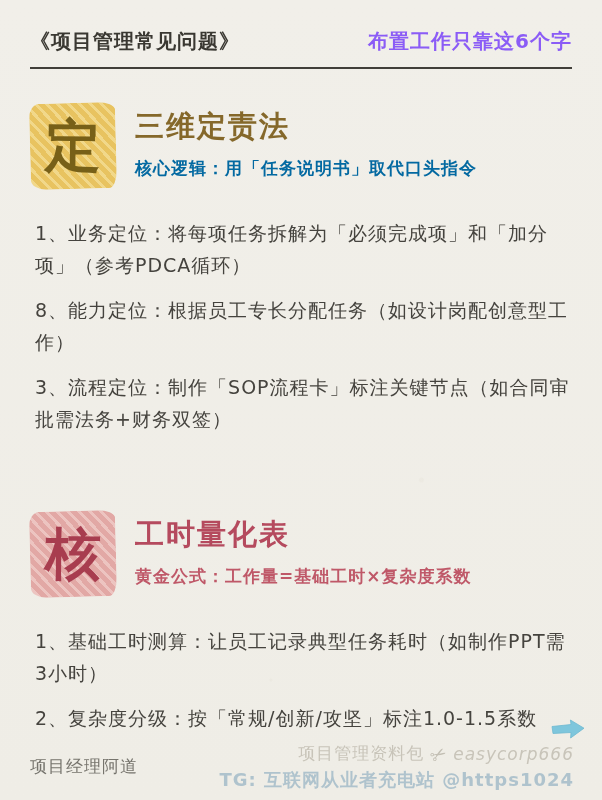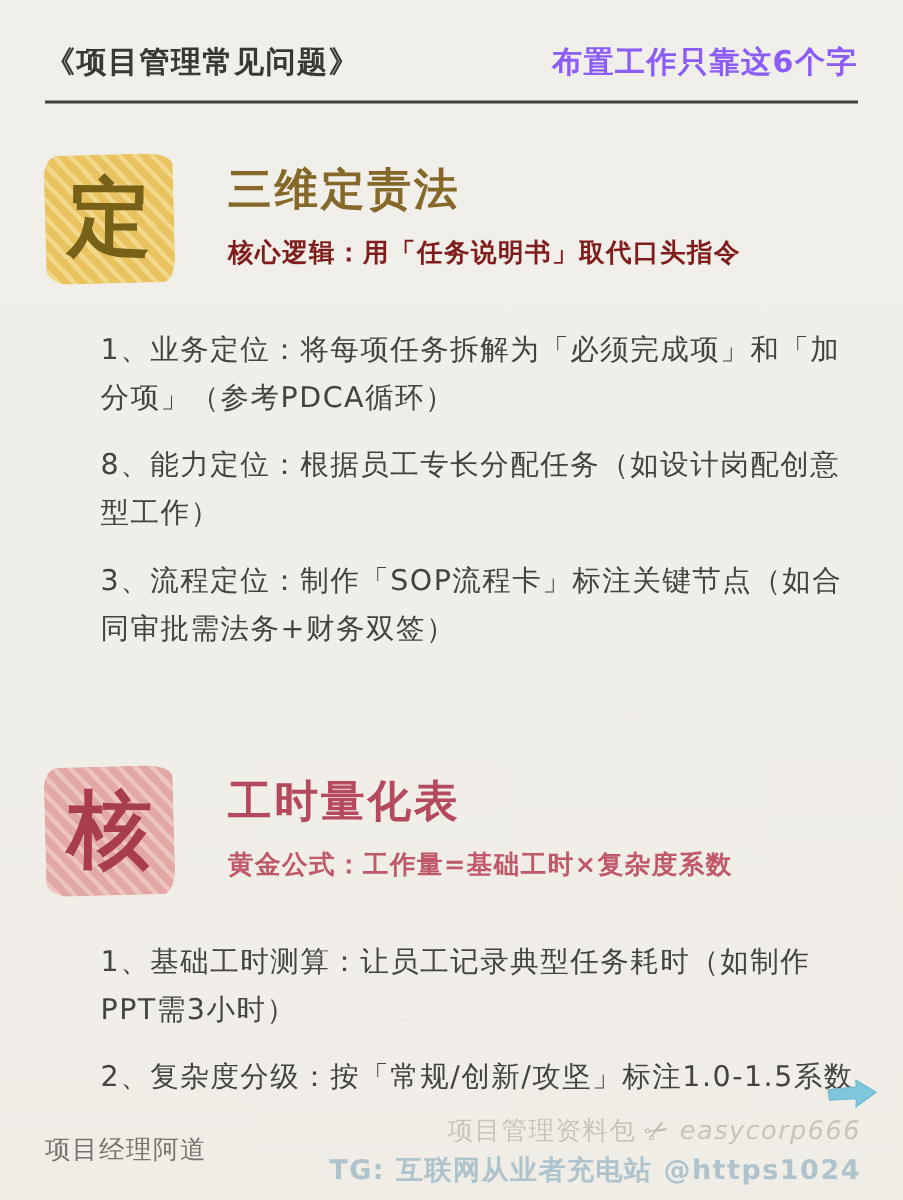--- a/index.html
+++ b/index.html
@@ -49,33 +49,33 @@
   }
   .stamp-pink {
     background-color: #e2a8a5;
     background-image: repeating-linear-gradient(48deg,
       rgba(241,208,204,0.0) 0 5px, rgba(241,208,204,0.70) 5px 8px);
   }
   .stamp-char { font-size: 56px; font-weight: bold; line-height: 1; transform: rotate(2deg); }
   .stamp-yellow .stamp-char { color: #776018; }
   .stamp-pink .stamp-char { color: #a83d4f; }
 
-  .section-titles { margin-left: 36px; padding-top: 4px; }
+  .section-titles { margin-left: 19px; padding-top: 4px; }
   .section-title { font-size: 29px; font-weight: bold; letter-spacing: 2px; }
   .section-subtitle { font-size: 17px; font-weight: bold; margin-top: 10px; letter-spacing: 1px; }
   .sec1 .section-title { color: #85682a; }
-  .sec1 .section-subtitle { color: #7f1d1d; }
+  .sec1 .section-subtitle { color: #0369a1; }
   .sec2 .section-title { color: #b54a5e; }
   .sec2 .section-subtitle { color: #bf5868; }
 
   .points { margin-top: 28px; }
   .point {
     font-size: 19px; line-height: 32px; color: #45433e;
     letter-spacing: 1px;
-    margin-bottom: 13px; padding-left: 5px; margin-left: 32px;
+    margin-bottom: 13px; padding-left: 5px;
   }
 
   .sec2 { margin-top: 76px; }
 
   
   .arrow-wrap { position: absolute; right: 16px; bottom: 56px; }
   .footer {
     position: absolute; left: 30px; right: 28px; bottom: 8px;
     display: flex; justify-content: space-between; align-items: flex-end;
   }

